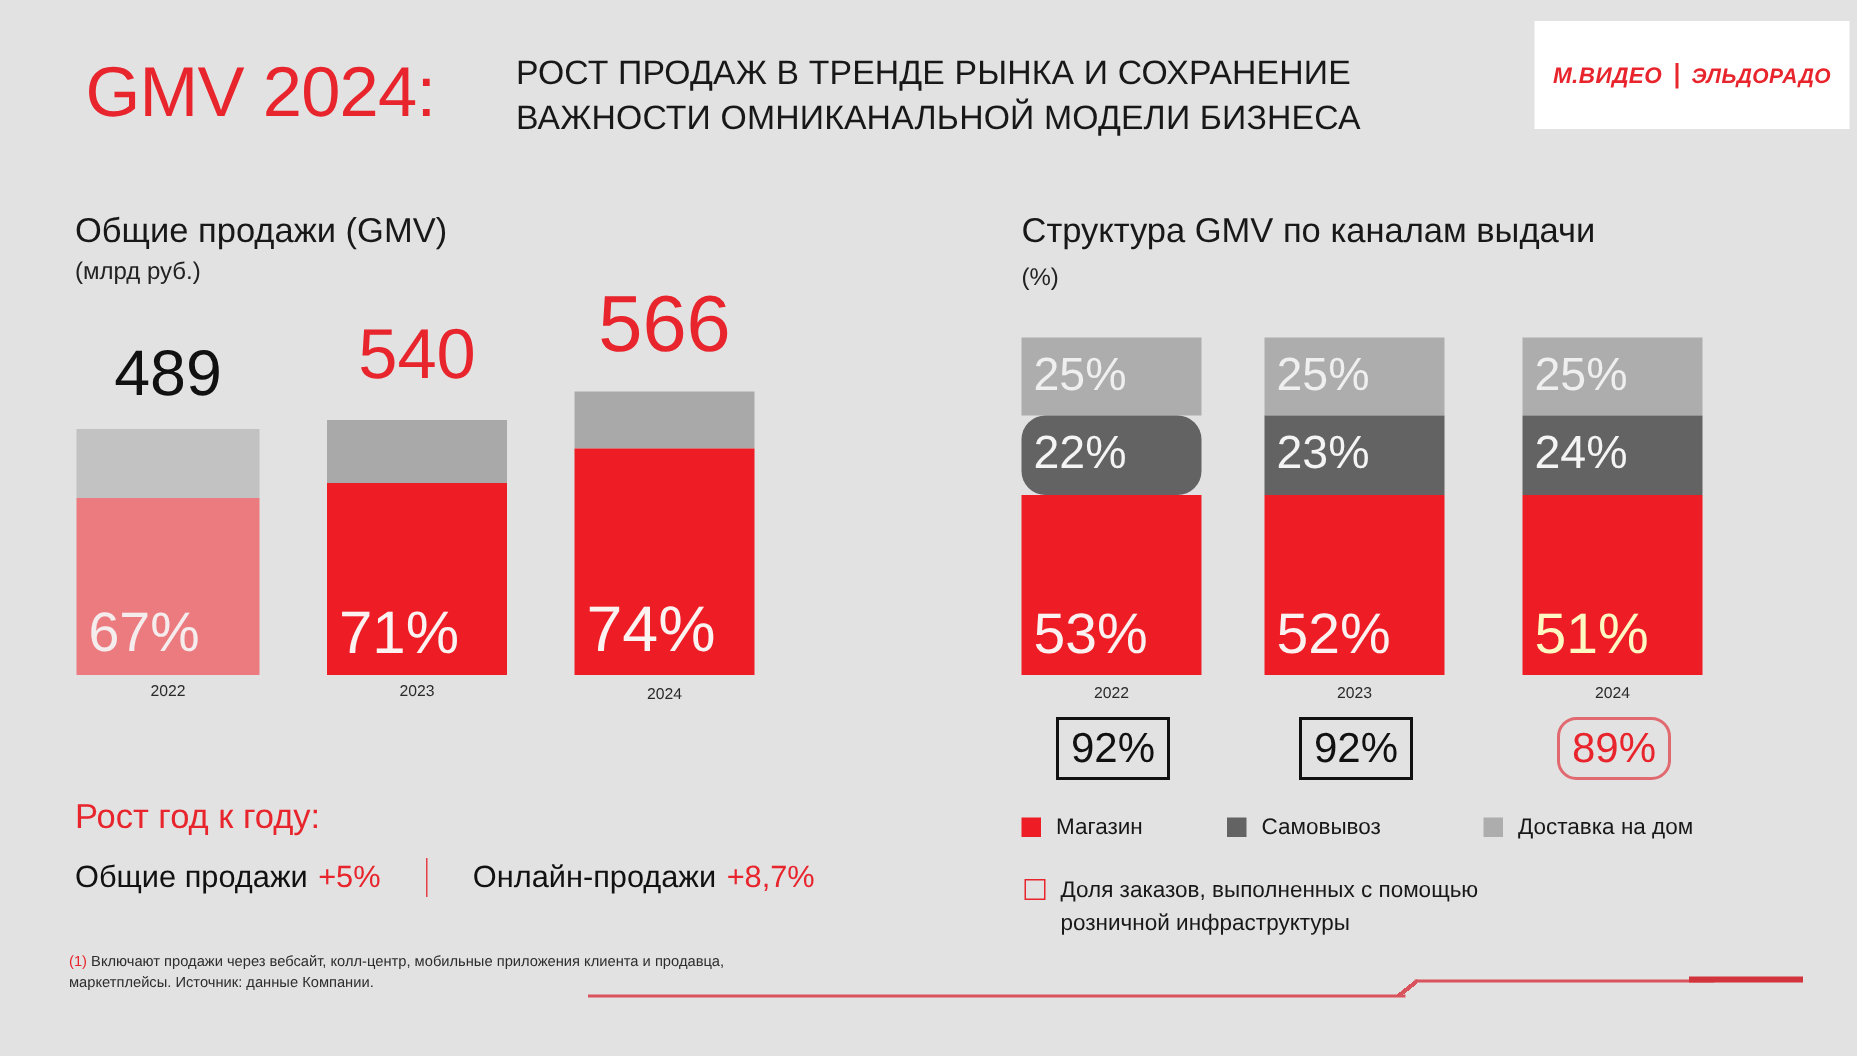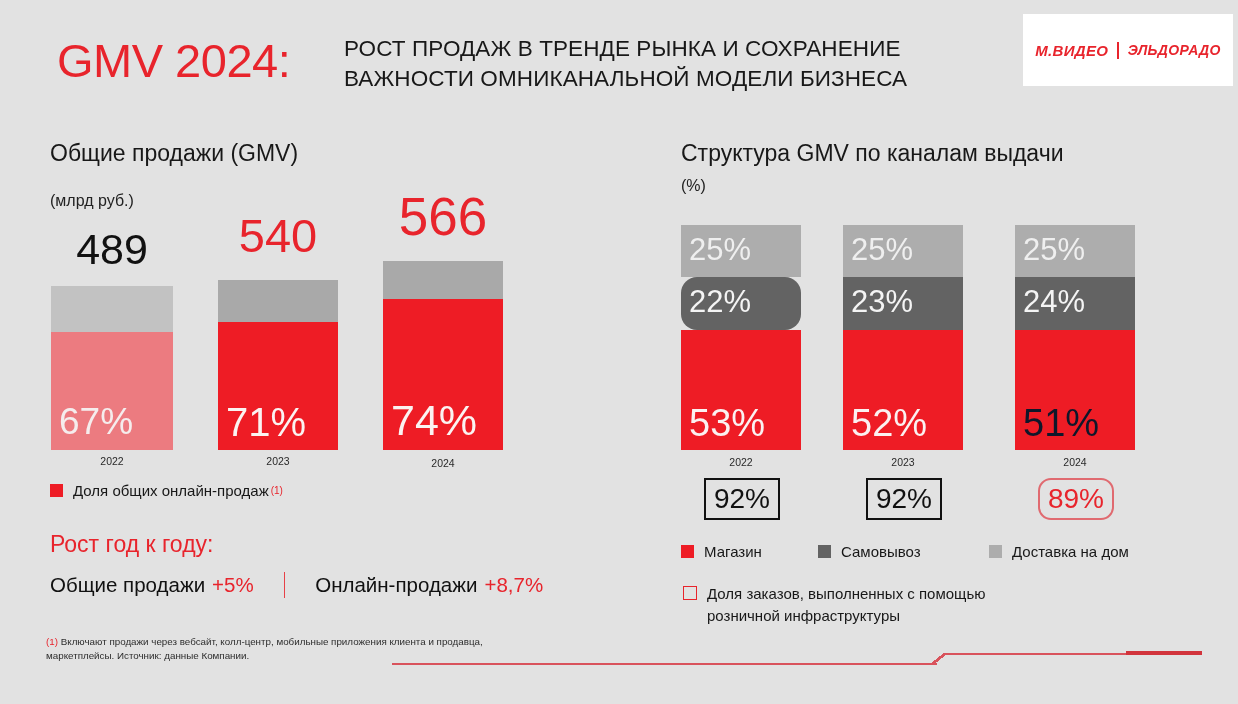--- a/index.html
+++ b/index.html
@@ -118,21 +118,21 @@
 
   <div class="logo-box">
     <div class="logo-inner">
       <span class="logo-a">М.ВИДЕО</span>
       <span class="logo-div"></span>
       <span class="logo-b">ЭЛЬДОРАДО</span>
     </div>
   </div>
 
   <div class="panel-title" style="left:50px;top:140px;">Общие продажи (GMV)</div>
-  <div class="panel-unit" style="left:50px;top:192px;">(млрд руб.)</div>
+  <div class="panel-unit" style="left:50px;top:173px;">(млрд руб.)</div>
 
   <div class="bar-total" style="left:51px;top:228px;width:122px;font-size:43px;color:#111;">489</div>
   <div class="bar" style="left:51px;top:286px;width:122px;height:164px;">
     <div class="seg" style="top:0;height:46px;background:#c2c2c2;"></div>
     <div class="seg" style="top:46px;height:118px;background:#ec7b80;">
       <span class="seg-label" style="bottom:10px;font-size:37px;color:#f5eded;">67%</span>
     </div>
   </div>
   <div class="bar-year" style="left:51px;top:455px;width:122px;">2022</div>
 
@@ -147,25 +147,20 @@
 
   <div class="bar-total" style="left:383px;top:190px;width:120px;font-size:53px;color:#e8242c;">566</div>
   <div class="bar" style="left:383px;top:261px;width:120px;height:189px;">
     <div class="seg" style="top:0;height:38px;background:#a9a9a9;"></div>
     <div class="seg" style="top:38px;height:151px;background:#ee1c25;">
       <span class="seg-label" style="bottom:8px;font-size:43px;color:#fbf3f2;">74%</span>
     </div>
   </div>
   <div class="bar-year" style="left:383px;top:457px;width:120px;">2024</div>
 
-  <div class="legend-row" style="left:50px;top:482px;">
-    <span class="sw sw-red" style="width:13px;height:13px;"></span>
-    <span class="legend-txt">Доля общих онлайн-продаж</span>
-    <span class="sup">(1)</span>
-  </div>
 
   <div class="growth-head">Рост год к году:</div>
   <div class="growth-row">
     <span class="g-lbl">Общие продажи</span>
     <span class="g-val">+5%</span>
     <span class="g-sep"></span>
     <span class="g-lbl">Онлайн-продажи</span>
     <span class="g-val">+8,7%</span>
   </div>
 
@@ -204,21 +199,21 @@
   <div class="bar-year" style="left:843px;top:456px;width:120px;">2023</div>
 
   <div class="bar" style="left:1015px;top:225px;width:120px;height:225px;">
     <div class="seg" style="top:0;height:52px;background:#adadad;">
       <span class="seg-label" style="top:9px;font-size:31px;color:#efefef;">25%</span>
     </div>
     <div class="seg" style="top:52px;height:53px;background:#636363;">
       <span class="seg-label" style="top:9px;font-size:31px;color:#f4f4f4;">24%</span>
     </div>
     <div class="seg" style="top:105px;height:120px;background:#ee1c25;">
-      <span class="seg-label" style="bottom:8px;font-size:38px;color:#0f172a;text-align:center;">51%</span>
+      <span class="seg-label" style="bottom:8px;font-size:38px;color:#fef9c3;text-align:center;">51%</span>
     </div>
   </div>
   <div class="bar-year" style="left:1015px;top:456px;width:120px;">2024</div>
 
   <div class="pct-box pct-black" style="left:704px;top:478px;">92%</div>
   <div class="pct-box pct-black" style="left:866px;top:478px;">92%</div>
   <div class="pct-box pct-red" style="left:1038px;top:478px;border-radius:13px;">89%</div>
 
   <div class="legend-row" style="left:681px;top:543px;">
     <span class="sw sw-red" style="width:13px;height:13px;"></span>

